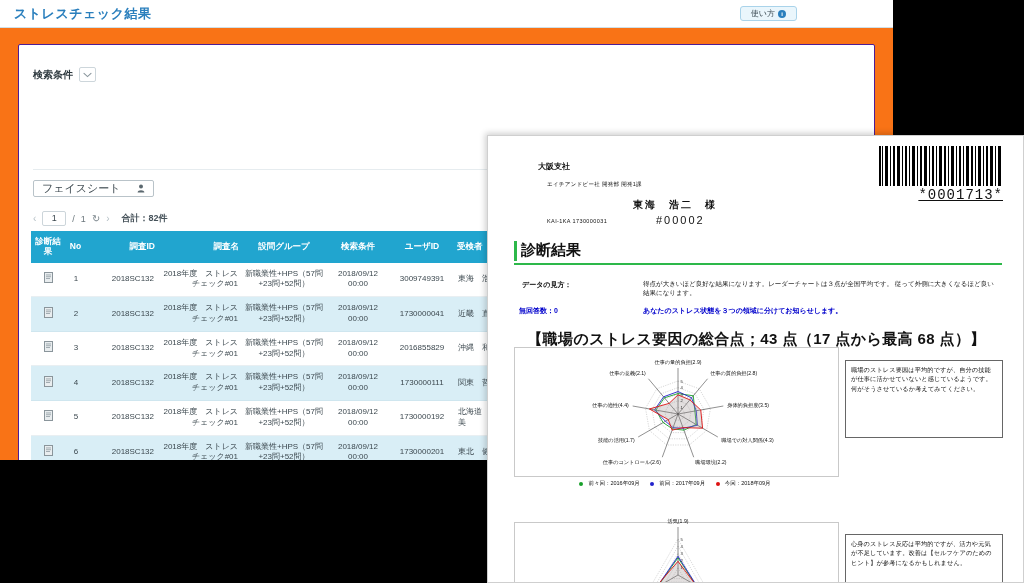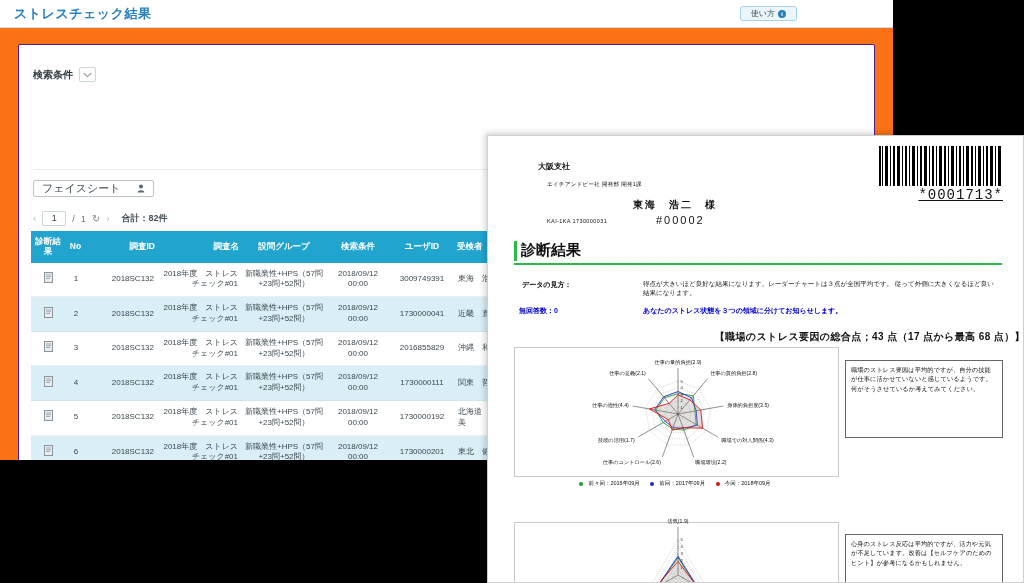--- a/index.html
+++ b/index.html
@@ -171,22 +171,22 @@
   }
   .rep-h1 .bar { position: absolute; left: 0; top: 0; width: 3px; height: 20px; background: #2db84a; }
   .rep-h1 .txt { position: absolute; left: 7px; top: 0px; font-size: 15px; font-weight: bold; color: #111; }
 
   .mikata-label { position: absolute; left: 34px; top: 144px; font-size: 7px; font-weight: bold; color: #111; }
   .mikata-text  { position: absolute; left: 155px; top: 143px; width: 352px; font-size: 6.5px; color: #111; line-height: 1.45; }
   .muto-label   { position: absolute; left: 31px; top: 170px; font-size: 7px; font-weight: bold; color: #0000cc; }
   .muto-text    { position: absolute; left: 155px; top: 170px; font-size: 7px; font-weight: bold; color: #0000cc; }
 
   .sec-title {
-    position: absolute; left: 0; width: 537px; text-align: right;
-    font-size: 10px; font-weight: bold; color: #111; letter-spacing: .4px;
+    position: absolute; left: 0; width: 537px; text-align: center;
+    font-size: 15px; font-weight: bold; color: #111; letter-spacing: .4px;
   }
   .sec1-title { top: 194px; }
   .sec2-title { top: 367px; }
 
   .chart-box {
     position: absolute; border: 1px solid #c9c9c9; background: #fff;
   }
   .chart1 { left: 26px; top: 211px; width: 325px; height: 130px; }
   .chart2 { left: 26px; top: 386px; width: 325px; height: 62px; }
 

